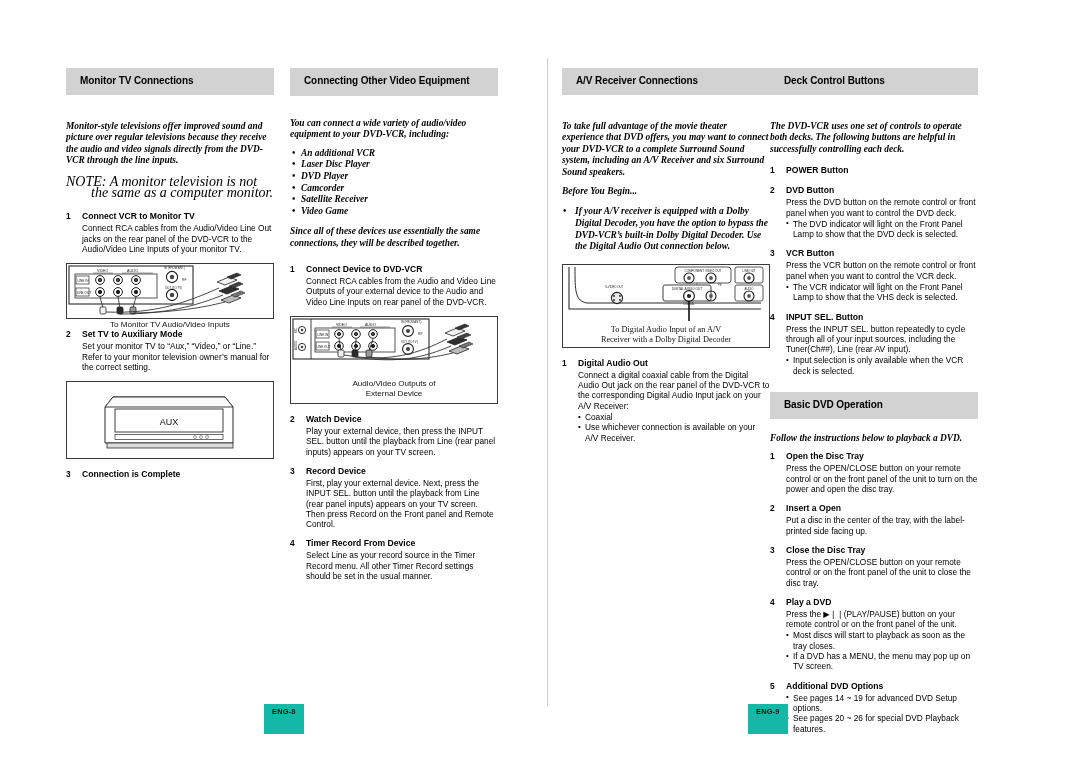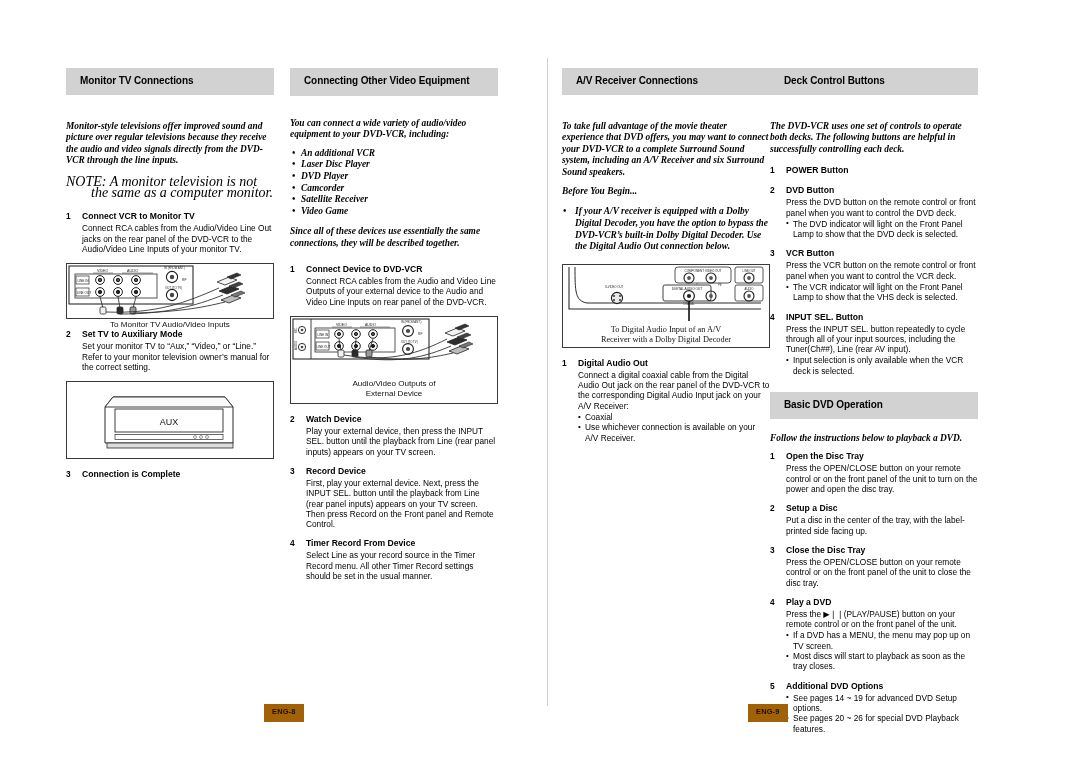--- a/index.html
+++ b/index.html
@@ -162,25 +162,25 @@
     color: #111;
   }
   .fig-caption.serif {
     font-family: "Liberation Serif", serif;
     font-size: 8.3px;
   }
   .fig-art { position: relative; }
 
   .pagefoot {
     position: absolute;
-    background: #a16207;
+    background: #14b8a6;
     font-weight: bold;
     font-size: 7.4px;
     letter-spacing: 0.2px;
-    padding: 3px 8px 6px 8px;
+    padding: 3px 8px 18px 8px;
     color: #111;
   }
   .foot-left  { left: 264px; top: 704px; }
   .foot-right { left: 748px; top: 704px; }
 
   svg { display: block; }
 </style>
 </head>
 <body>
 
@@ -542,37 +542,37 @@
     <div class="steps" style="margin-top:7px;">
 
       <div class="step">
         <span class="num">1</span>
         <div class="title">Open the Disc Tray</div>
         <div class="body">Press the OPEN/CLOSE button on your remote control or on the front panel of the unit to turn on the power and open the disc tray.</div>
       </div>
 
       <div class="step">
         <span class="num">2</span>
-        <div class="title">Setup a Disc</div>
+        <div class="title">Insert a Open</div>
         <div class="body">Put a disc in the center of the tray, with the label-printed side facing up.</div>
       </div>
 
       <div class="step">
         <span class="num">3</span>
         <div class="title">Close the Disc Tray</div>
         <div class="body">Press the OPEN/CLOSE button on your remote control or on the front panel of the unit to close the disc tray.</div>
       </div>
 
       <div class="step">
         <span class="num">4</span>
         <div class="title">Play a DVD</div>
         <div class="body">Press the ▶❘❘(PLAY/PAUSE) button on your remote control or on the front panel of the unit.</div>
         <ul class="sub-bullets">
+          <li>Most discs will start to playback as soon as the tray closes.</li>
           <li>If a DVD has a MENU, the menu may pop up on TV screen.</li>
-          <li>Most discs will start to playback as soon as the tray closes.</li>
         </ul>
       </div>
 
       <div class="step">
         <span class="num">5</span>
         <div class="title">Additional DVD Options</div>
         <ul class="sub-bullets">
           <li>See pages 14 ~ 19 for advanced DVD Setup options.</li>
           <li>See pages 20 ~ 26 for special DVD Playback features.</li>
         </ul>

